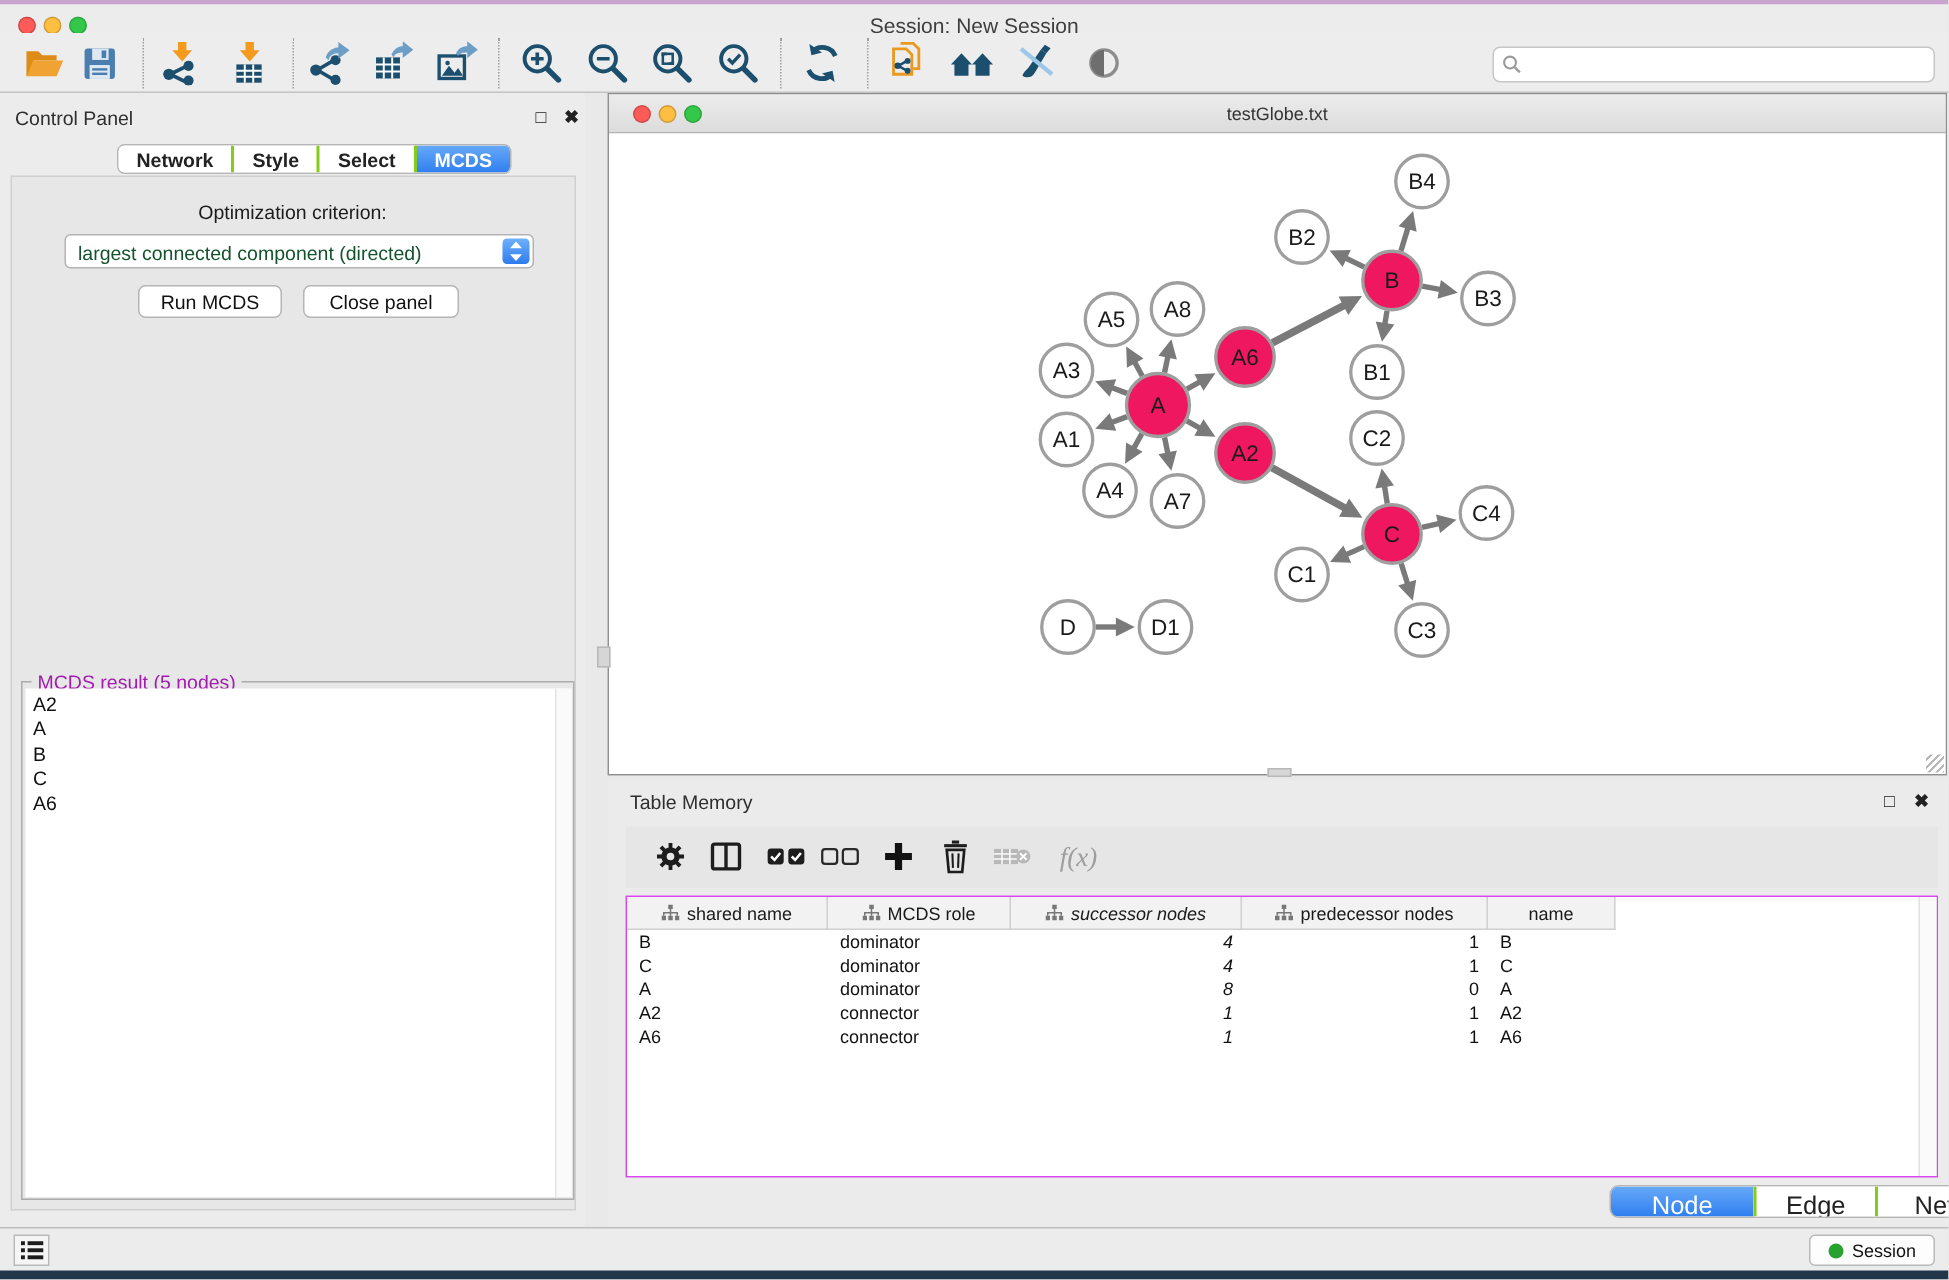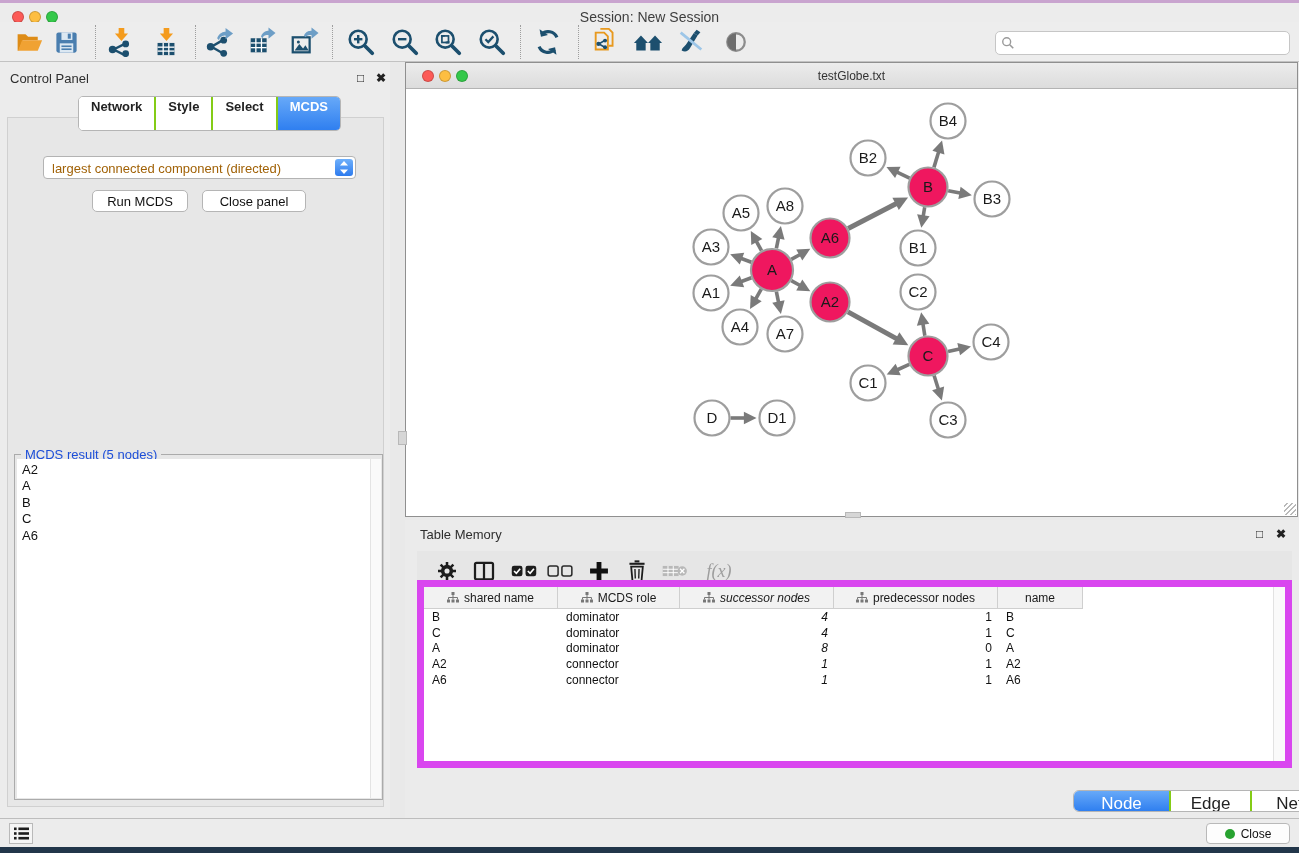--- a/index.html
+++ b/index.html
@@ -19,37 +19,37 @@
   .search-wrap { position:absolute; left:995px; top:9px; width:295px; height:24px; }
   .search-wrap input { width:100%; height:100%; border:1px solid #c6c6c6; border-radius:5px; background:#fff; padding:0 6px 0 24px; font-size:12px; outline:none; }
   .search-glass { position:absolute; left:6px; top:5px; }
 
   
   .control-panel { position:absolute; left:0; top:62px; width:390px; height:756px; background:#ececec; }
   .panel-title { position:absolute; left:10px; top:9px; font-size:13px; color:#2e2e2e; }
   .panel-icon { position:absolute; top:9px; font-size:12px; color:#222; cursor:default; }
   .cp-content { position:absolute; left:7px; top:55px; width:377px; height:690px; background:#e7e7e7; border:1px solid #d0d0d0; }
 
-  .seg { position:absolute; display:flex; background:#fff; border:1px solid #b5b5b5; border-radius:5px; overflow:hidden; height:35px; }
+  .seg { position:absolute; display:flex; background:#fff; border:1px solid #b5b5b5; border-radius:5px; overflow:hidden; height:20px; }
   .seg .seg-item { padding:2px 12px 0; font-size:13px; font-weight:bold; color:#222; border-left:2px solid #84cc16; background:#fff; text-align:center; }
   .seg .seg-item:first-child { border-left:none; }
   .seg .seg-item.active { background:linear-gradient(#67a9f8,#2f7ff0); color:#fff; }
   .cp-tabs { left:78px; top:34px; }
 
   .opt-label { position:absolute; left:0; top:72px; width:390px; text-align:center; font-size:13px; color:#1c1c1c; }
   .criterion-select { position:absolute; left:43px; top:94px; width:313px; height:23px; background:#fff; border:1px solid #b3b3b3; border-radius:4px; }
-  .criterion-select .sel-text { position:absolute; left:8px; top:4px; font-size:13px; color:#a16207; }
+  .criterion-select .sel-text { position:absolute; left:8px; top:4px; font-size:13px; color:#14532d; }
   .criterion-select .stepper { position:absolute; right:2px; top:2px; width:18px; height:17px; border-radius:3px; background:linear-gradient(#6fb0fb,#2d7bee); }
   .stepper svg { display:block; margin:2px auto; }
   .cp-btn { position:absolute; height:22px; background:#fff; border:1px solid #b5b5b5; border-radius:5px; font-size:13px; font-family:"Liberation Sans",sans-serif; color:#111; top:128px; }
   .btn-run { left:92px; width:96px; }
   .btn-close { left:202px; width:104px; }
 
   .result-group { position:absolute; left:14px; top:392px; width:369px; height:346px; border:1px solid #ababab; }
-  .result-title { position:absolute; left:6px; top:-8px; background:#e7e7e7; padding:0 4px; font-size:13px; color:#1d4ed8; }
+  .result-title { position:absolute; left:6px; top:-8px; background:#e7e7e7; padding:0 4px; font-size:13px; color:#a21caf; }
   .result-list { position:absolute; left:2px; top:4px; width:364px; height:339px; background:#fff; overflow:hidden; }
   .result-list .sb-track { position:absolute; right:0; top:0; width:11px; height:100%; background:#fafafa; border-left:1px solid #e4e4e4; }
   .result-list ul { list-style:none; padding:3px 0 0 5px; }
   .result-list li { font-size:13px; line-height:16.4px; color:#111; }
 
   
   .net-window { position:absolute; left:405px; top:62px; width:893px; height:455px; background:#fff; border:1px solid #8f8f8f; }
   .net-titlebar { position:absolute; left:0; top:0; width:100%; height:26px; background:linear-gradient(#ececec,#dcdcdc); border-bottom:1px solid #b3b3b3; }
   .net-title { position:absolute; width:100%; text-align:center; top:6px; font-size:12px; color:#333; }
   .net-canvas { position:absolute; left:0; top:26px; width:891px; height:427px; background:#fff; }
@@ -57,21 +57,21 @@
      background:repeating-linear-gradient(135deg, transparent 0 2px, #b9b9b9 2px 3.5px); }
   .split-handle-v { position:absolute; left:398px; top:431px; width:9px; height:14px; background:#d6d6d6; border:1px solid #b8b8b8; }
   .split-handle-h { position:absolute; left:845px; top:512px; width:16px; height:6px; background:#d6d6d6; border:1px solid #b8b8b8; }
 
   
   .table-panel { position:absolute; left:405px; top:520px; width:894px; height:298px; background:#ebebeb; }
   .tp-toolbar { position:absolute; left:12px; top:31px; width:875px; height:41px; background:#e6e6e6; }
   .tp-icon { position:absolute; top:5px; width:30px; height:30px; display:flex; align-items:center; justify-content:center; }
   .fx-label { font-family:"Liberation Serif",serif; font-style:italic; font-size:18px; color:#9d9d9d; }
 
-  .data-table { position:absolute; left:12px; top:60px; width:875px; height:188px; background:#fff; border:7px solid #d946ef; }
+  .data-table { position:absolute; left:12px; top:77px; width:875px; height:188px; background:#fff; border:1px solid #d946ef; }
   .dt-header { position:absolute; left:0; top:0; height:22px; display:flex; }
   .dt-hcell { height:22px; background:#f2f2f2; border-right:1px solid #cfcfcf; border-bottom:1px solid #cfcfcf; display:flex; align-items:center; justify-content:center; gap:5px; font-size:12px; color:#1a1a1a; }
   .dt-rows { position:absolute; left:0; top:22px; width:100%; }
   .dt-row { display:flex; height:15.7px; }
   .dt-cell { font-size:12px; color:#111; padding:1px 6px 0 8px; white-space:nowrap; }
   .num { text-align:right; }
   .dt-sb { position:absolute; right:0; top:0; width:12px; height:100%; background:#fafafa; border-left:1px solid #e2e2e2; }
   .c0{width:134px;} .c1{width:122px;} .c2{width:154px;font-style:italic;} .c3{width:164px;} .c4{width:85px;}
 
   .tp-tabs { left:668px; top:270px; height:22px; border-radius:6px; }
@@ -260,20 +260,21 @@
   <div class="panel-title">Control Panel</div>
   <span class="panel-icon" style="left:357px">□</span>
   <span class="panel-icon" style="left:376px; font-weight:bold">✖</span>
   <div class="cp-content"></div>
   <div class="seg cp-tabs">
     <div class="seg-item">Network</div>
     <div class="seg-item">Style</div>
     <div class="seg-item">Select</div>
     <div class="seg-item active">MCDS</div>
   </div>
+  <div class="opt-label">Optimization criterion:</div>
   <div class="criterion-select">
     <span class="sel-text">largest connected component (directed)</span>
     <span class="stepper">
       <svg width="10" height="13" viewBox="0 0 10 13">
           <path d="M5 0l4 4.5H1z" fill="#fff"></path>
           <path d="M5 13l4-4.5H1z" fill="#fff"></path>
         </svg>
     </span>
   </div>
   <button class="cp-btn btn-run">Run MCDS</button>
@@ -563,16 +564,16 @@
           <rect x="4.4" y="0.5" width="10.6" height="2.6"></rect>
           <rect x="0" y="5.2" width="2.6" height="2.6"></rect>
           <rect x="4.4" y="5.2" width="10.6" height="2.6"></rect>
           <rect x="0" y="9.9" width="2.6" height="2.6"></rect>
           <rect x="4.4" y="9.9" width="10.6" height="2.6"></rect>
         </g>
       </svg>
   </div>
   <div class="memory-btn">
     <span class="memory-dot"></span>
-    <span>Close</span>
+    <span>Session</span>
   </div>
 </div>
 <div class="desktop-strip-bottom"></div>
 
 </body></html>

